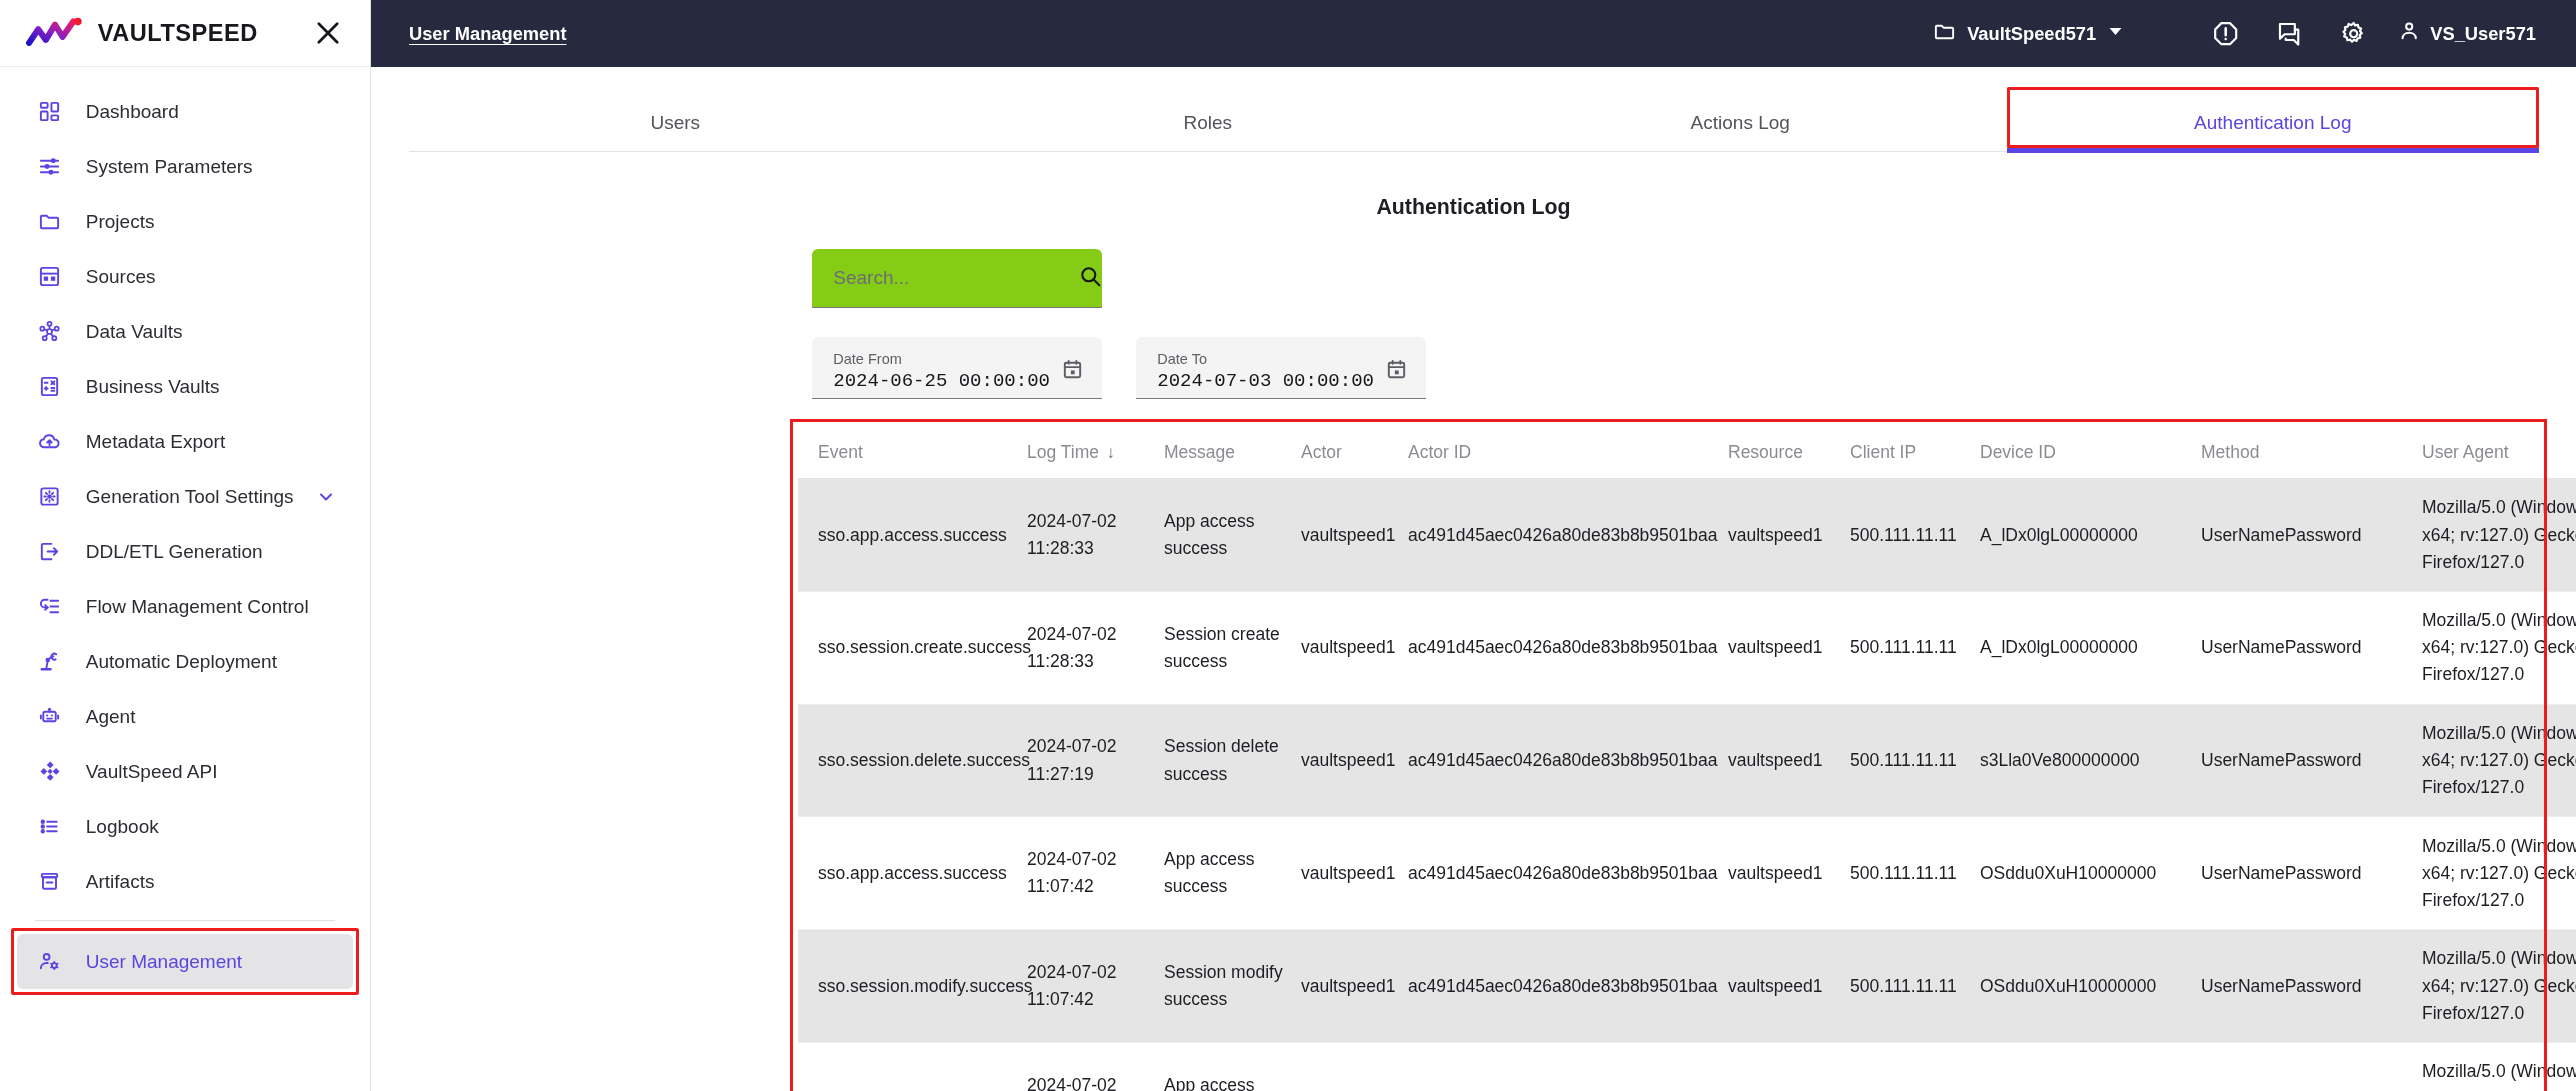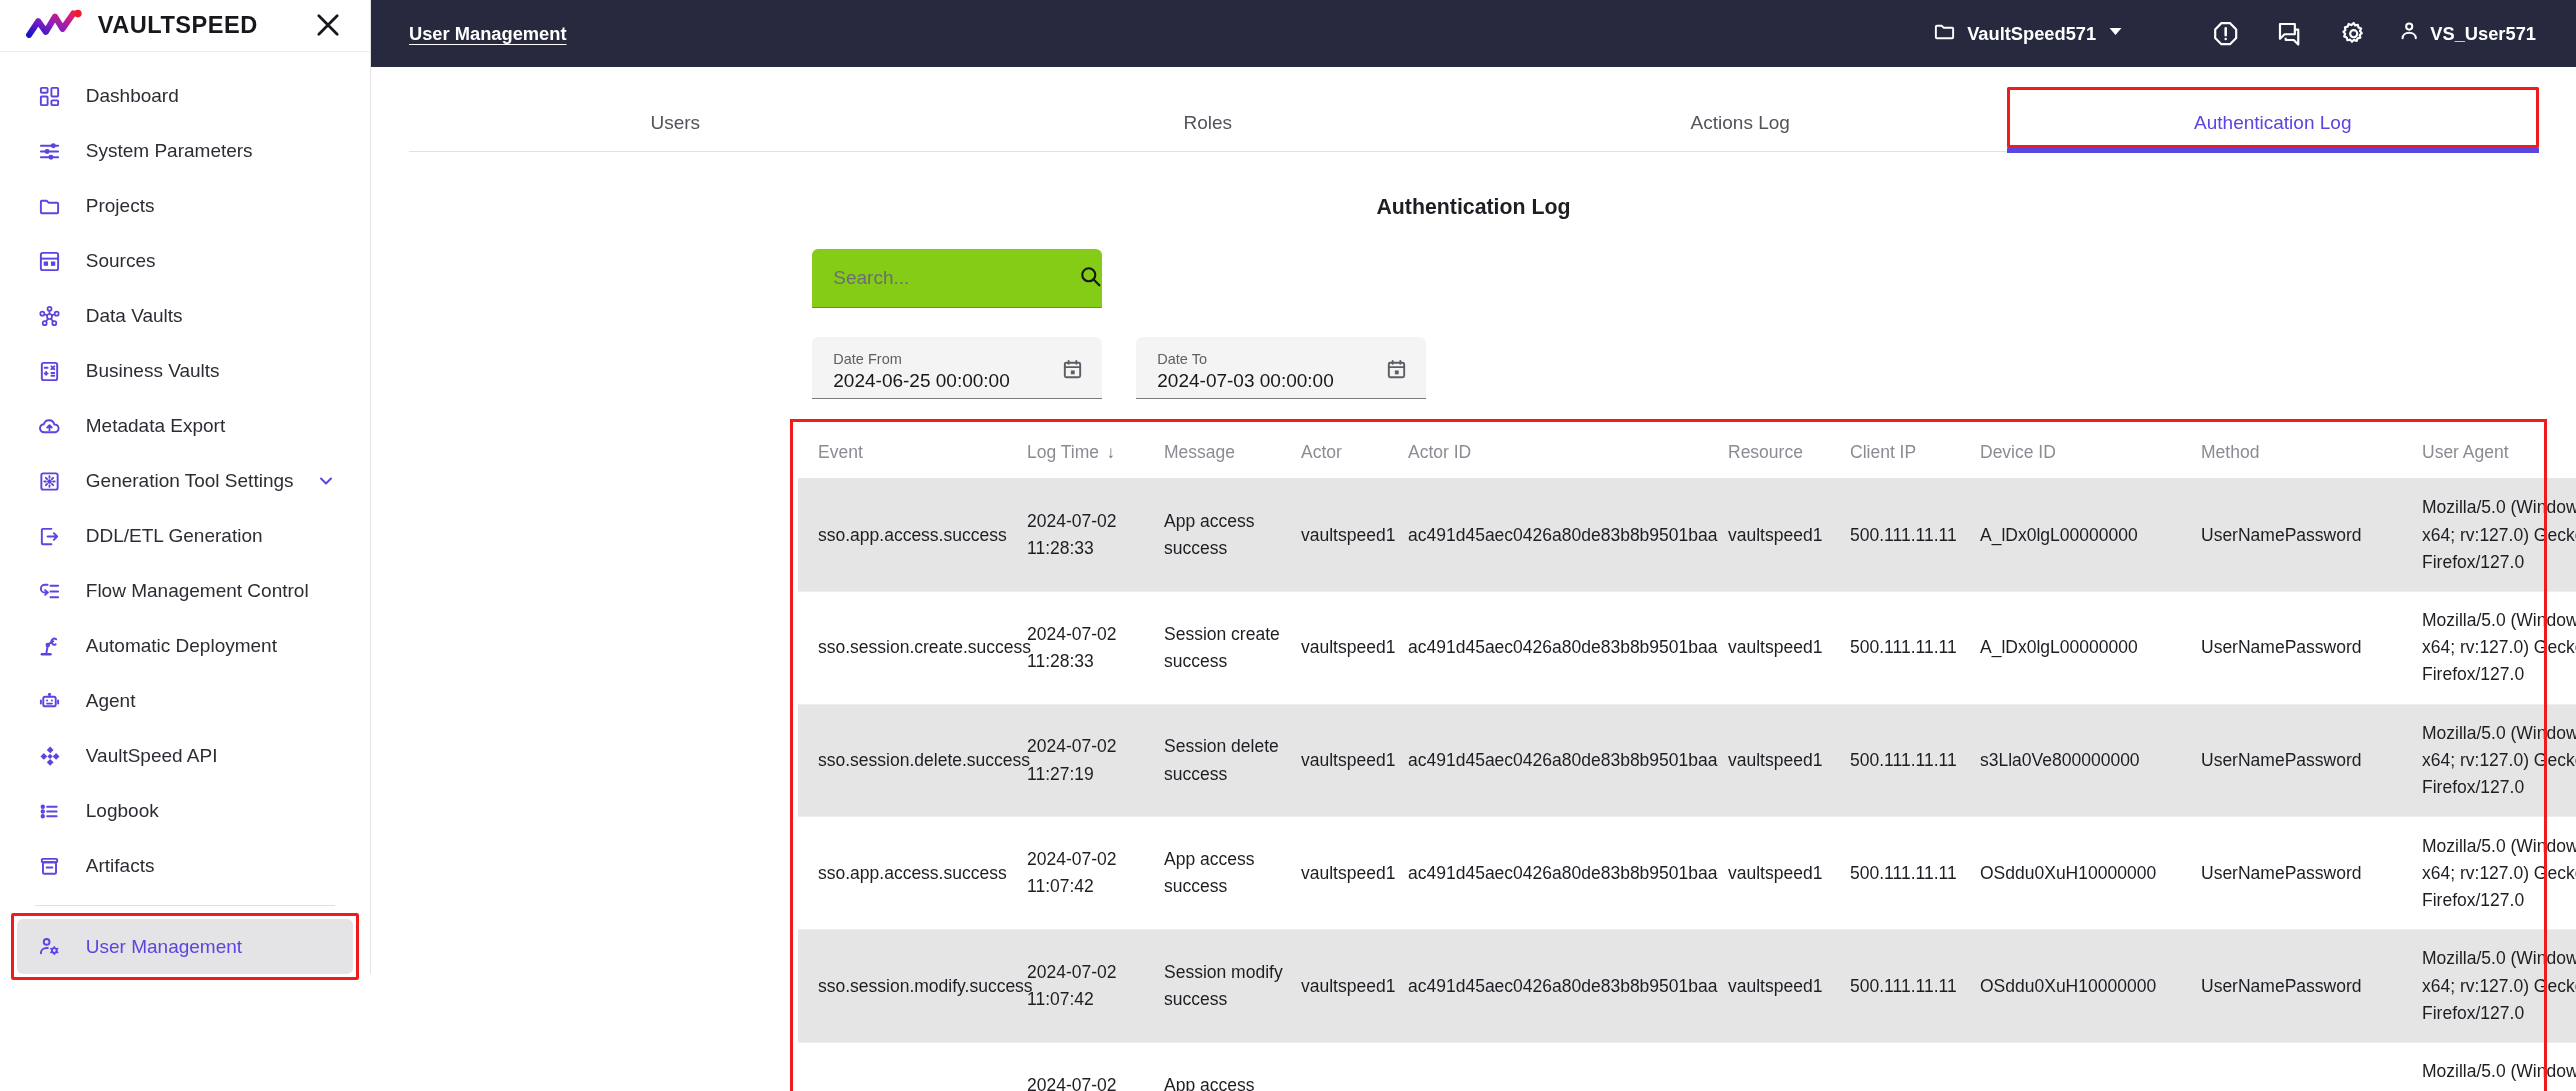--- a/index.html
+++ b/index.html
@@ -5,21 +5,21 @@
   * { box-sizing: border-box; margin: 0; padding: 0; }
   html, body {
     width: 2576px; height: 1091px;
     font-family: "Liberation Sans", sans-serif;
     background: #ffffff; overflow: hidden;
   }
   .app { position: relative; width: 2576px; height: 1091px; display: flex; }
 
   
   .sidebar {
-    width: 371px; height: 974px; background: #ffffff;
+    width: 371px; height: 1091px; background: #ffffff;
     border-right: 0.8px solid #e3e3e3; flex: 0 0 371px;
     display: flex; flex-direction: column;
   }
   .sidebar-header {
     height: 67px; display: flex; align-items: center;
     padding: 0 29px 0 26px; border-bottom: 0.8px solid #ececec;
     justify-content: space-between;
   }
   .brand { display: flex; align-items: center; gap: 13.7px; }
   .brand-mark { width: 58px; height: 32px; flex: 0 0 58px; }
@@ -104,21 +104,21 @@
   .search-input::placeholder { color: #6d6d75; }
 
   .date-row { display: flex; gap: 34px; margin-top: 29px; }
   .date-box {
     width: 290px; height: 62px; background: #f4f4f4;
     border-bottom: 1.5px solid #7a7a7a; border-radius: 6.1px 6.1px 0 0;
     display: flex; align-items: center; padding: 7.6px 18.3px 0 21.3px; cursor: pointer;
   }
   .date-col { flex: 1; display: flex; flex-direction: column; justify-content: center; gap: 3px; }
   .date-label { font-size: 14.5px; color: #5e5e66; }
-  .date-value { font-size: 19px; color: #17171c; }
+  .date-value { font-size: 19px; color: #17171c; font-family: Liberation Mono, monospace; }
 
   
   .table-outer { margin: 26px 37px 0 427px; position: relative; }
   .table-highlight {
     position: absolute; inset: -6.1px -7.6px -4.6px -7.6px;
     border: 3px solid #ee1c1c; pointer-events: none; z-index: 5;
   }
   table.log { width: 100%; border-collapse: collapse; table-layout: fixed; }
   table.log th {
     text-align: left; font-size: 17.5px; font-weight: normal; color: #8b8b93;

